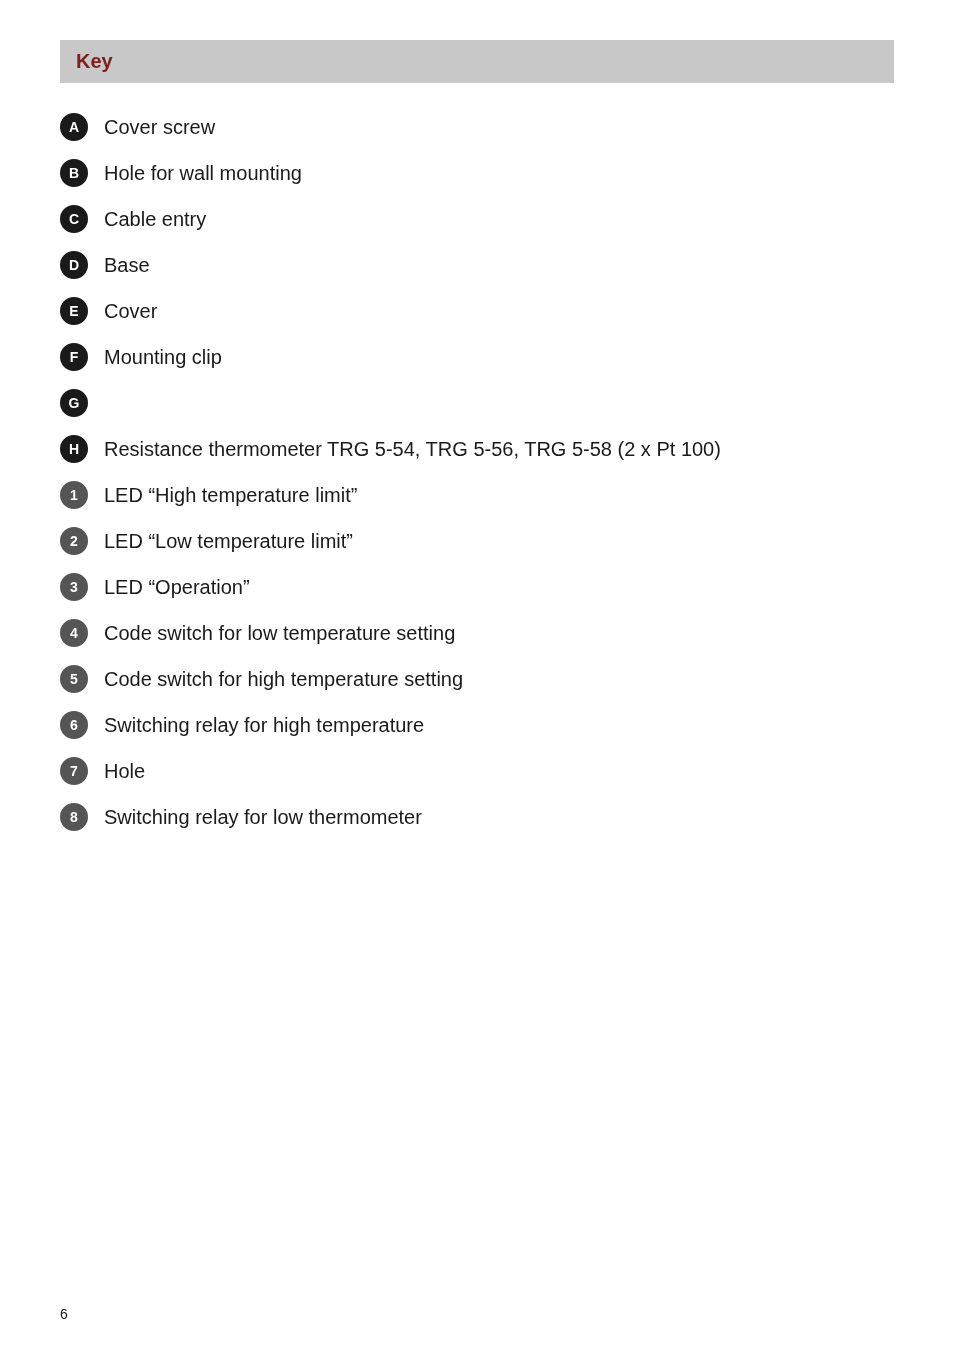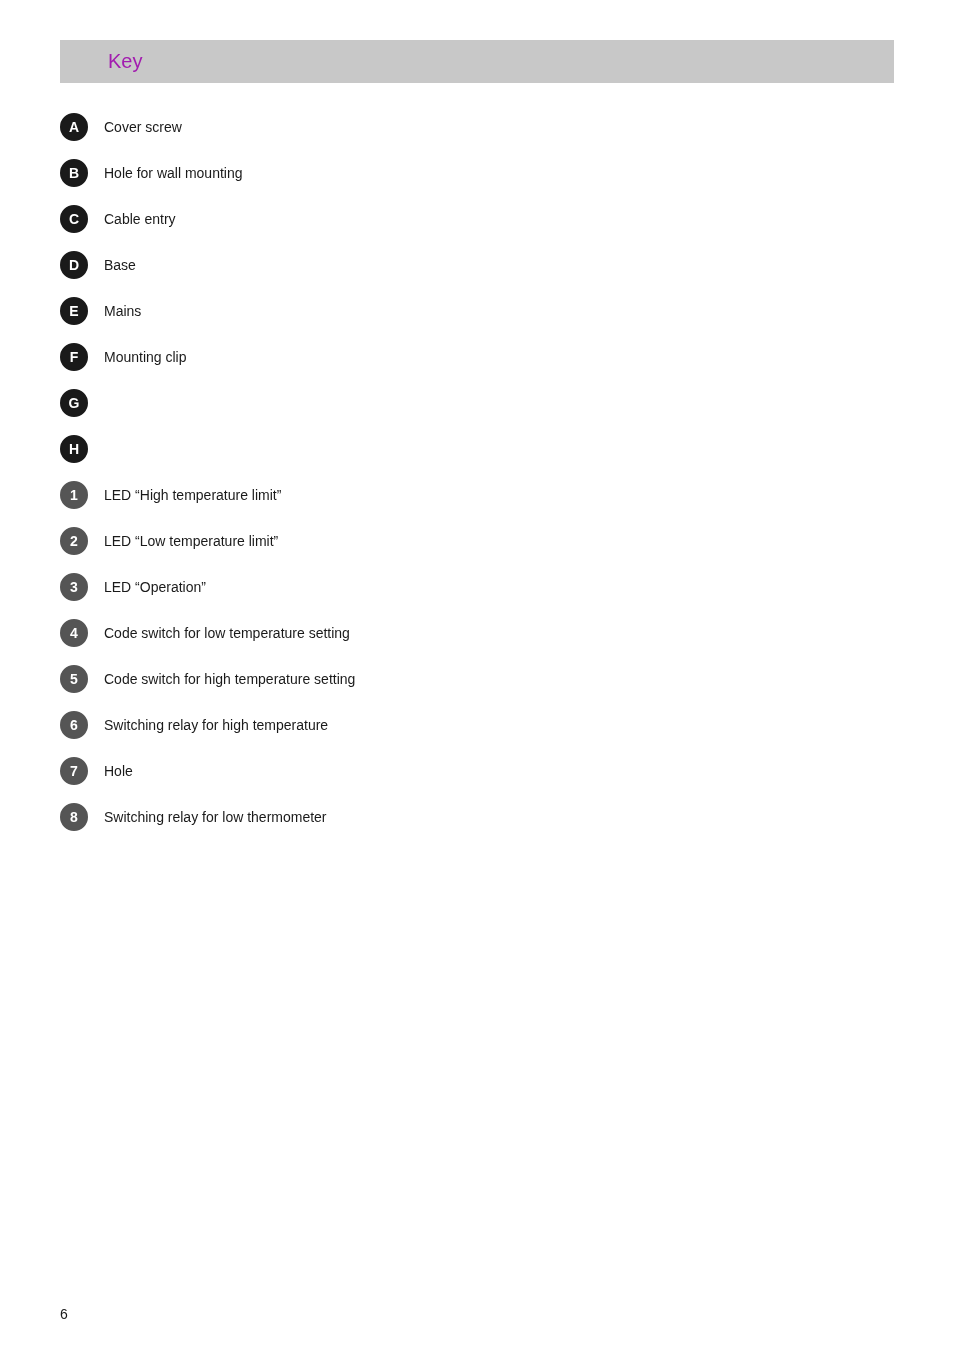--- a/index.html
+++ b/index.html
@@ -26,23 +26,22 @@
     }
 
     .header-bar {
       background: #c8c8c8;
       padding: 10px 16px;
       margin-bottom: 30px;
     }
 
     .header-bar h1 {
       font-size: 20px;
-      font-weight: normal;
-      color: #a21caf;
-      margin-left: 32px;
+      font-weight: bold;
+      color: #7f1d1d;
     }
 
     .key-list {
       list-style: none;
       padding: 0;
     }
 
     .key-item {
       display: flex;
       align-items: center;
@@ -71,21 +70,21 @@
       background: #1a1a1a;
       border: 2.5px solid #1a1a1a;
     }
 
     .badge-number {
       background: #555;
       border: 2.5px solid #555;
     }
 
     .key-text {
-      font-size: 14px;
+      font-size: 20px;
       color: #1a1a1a;
     }
 
     .page-number {
       position: absolute;
       bottom: 30px;
       left: 60px;
       font-size: 14px;
       color: #1a1a1a;
     }
@@ -110,31 +109,32 @@
       <li class="key-item">
         <span class="badge badge-letter">C</span>
         <span class="key-text">Cable entry</span>
       </li>
       <li class="key-item">
         <span class="badge badge-letter">D</span>
         <span class="key-text">Base</span>
       </li>
       <li class="key-item">
         <span class="badge badge-letter">E</span>
-        <span class="key-text">Mains</span>
+        <span class="key-text">Cover</span>
       </li>
       <li class="key-item">
         <span class="badge badge-letter">F</span>
         <span class="key-text">Mounting clip</span>
       </li>
       <li class="key-item">
         <span class="badge badge-letter">G</span>
       </li>
       <li class="key-item">
         <span class="badge badge-letter">H</span>
+        <span class="key-text">Resistance thermometer TRG 5-54, TRG 5-56, TRG 5-58 (2 x Pt 100)</span>
       </li>
       <li class="key-item spacer-above">
         <span class="badge badge-number">1</span>
         <span class="key-text">LED “High temperature limit”</span>
       </li>
       <li class="key-item">
         <span class="badge badge-number">2</span>
         <span class="key-text">LED “Low temperature limit”</span>
       </li>
       <li class="key-item">

